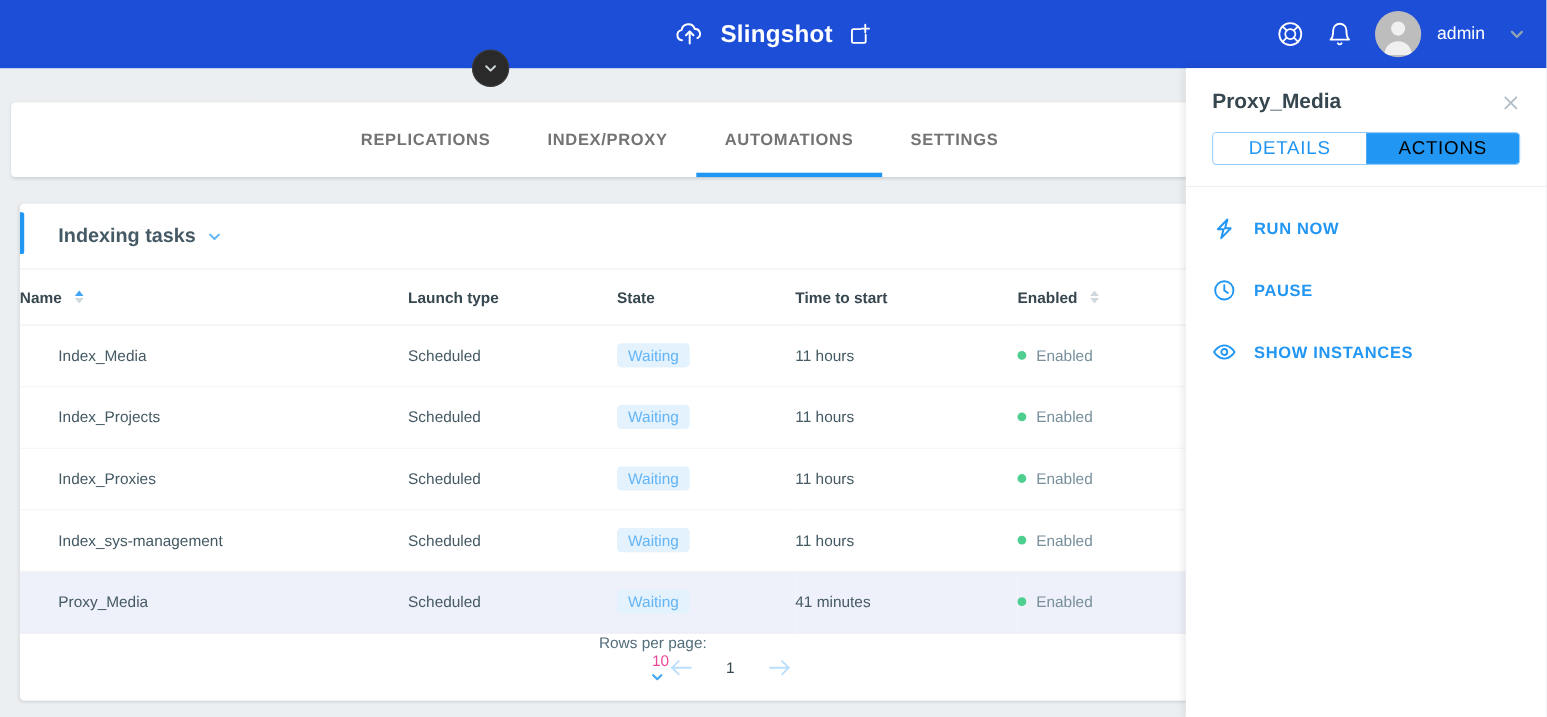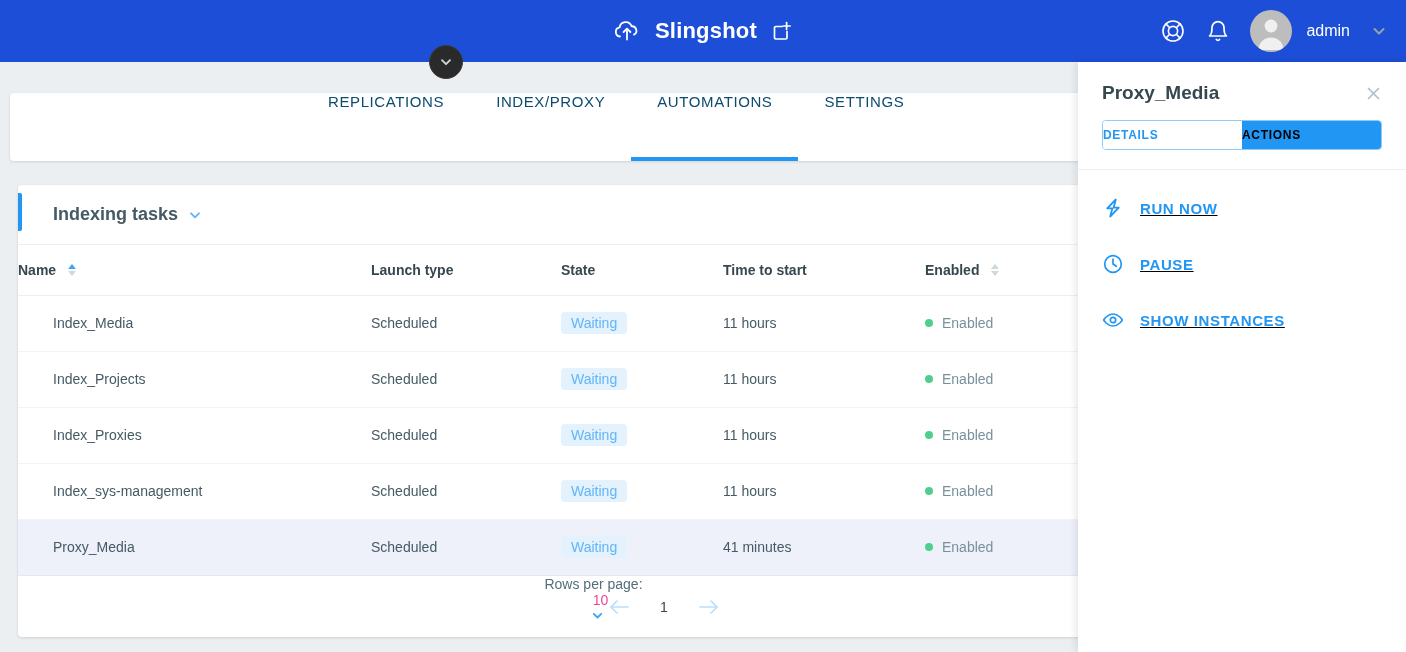--- a/index.html
+++ b/index.html
@@ -51,23 +51,23 @@
     overflow: hidden;
   }
 
   .tabs-card {
     position: absolute; left: 10px; top: 31px; width: 1120px; height: 68px;
     background: #fff; border-radius: 4px;
     box-shadow: 0 1px 3px rgba(0,0,0,.12);
   }
   .tabs { display: flex; height: 100%; align-items: stretch; padding-left: 292px; }
   .tab {
-    position: relative; display: flex; justify-content: center;
-    padding: 0 26px; font-size: 15px; font-weight: normal; letter-spacing: .6px;
-    color: #0c4a6e; cursor: pointer; white-space: nowrap;
+    position: relative; display: flex; align-items: center; justify-content: center;
+    padding: 0 26px; font-size: 15px; font-weight: bold; letter-spacing: .6px;
+    color: #737373; cursor: pointer; white-space: nowrap;
   }
   .tab.active::after {
     content: ""; position: absolute; left: 0; right: 0; bottom: 0;
     height: 4px; background: #2196f3;
   }
 
   .table-card {
     position: absolute; left: 10px; top: 123px; width: 1120px; height: 452px;
     background: #fff; border-radius: 4px;
     box-shadow: 0 1px 3px rgba(0,0,0,.12); overflow: hidden; margin-left: 8px;
@@ -136,27 +136,27 @@
     display: flex; align-items: flex-start; justify-content: space-between;
     padding: 20px 24px 0 24px;
   }
   .drawer-title { font-size: 19px; font-weight: bold; color: #37474f; }
   .drawer-close { color: #b0bec5; cursor: pointer; display: flex; padding-top: 3px; }
   .segmented {
     margin: 16px 24px 0 24px; display: flex; height: 30px;
     border-radius: 4px; overflow: hidden; border: 1px solid #90caf9;
   }
   .seg {
-    flex: 1; display: flex; align-items: center; 
-    font-size: 12px; font-weight: bold; letter-spacing: .7px; cursor: pointer;
+    flex: 1; display: flex; align-items: center; justify-content: center;
+    font-size: 17px; font-weight: normal; letter-spacing: .7px; cursor: pointer;
     background: #fff; color: #2196f3;
   }
   .seg.active { background: #2196f3; color: #000000; }
   .drawer-divider { margin-top: 19px; height: 1px; background: #eceff1; }
-  .action-list { padding: 10px 0 0 0; text-decoration: underline; }
+  .action-list { padding: 10px 0 0 0; }
   .action-item {
     display: flex; align-items: center; gap: 16px; height: 56px;
     padding-left: 24px; cursor: pointer;
   }
   .action-icon { color: #2196f3; display: flex; align-items: center; width: 22px; }
   .action-label {
     color: #2196f3; font-size: 15px; font-weight: bold; letter-spacing: .6px;
   }
 </style>
 </head>

